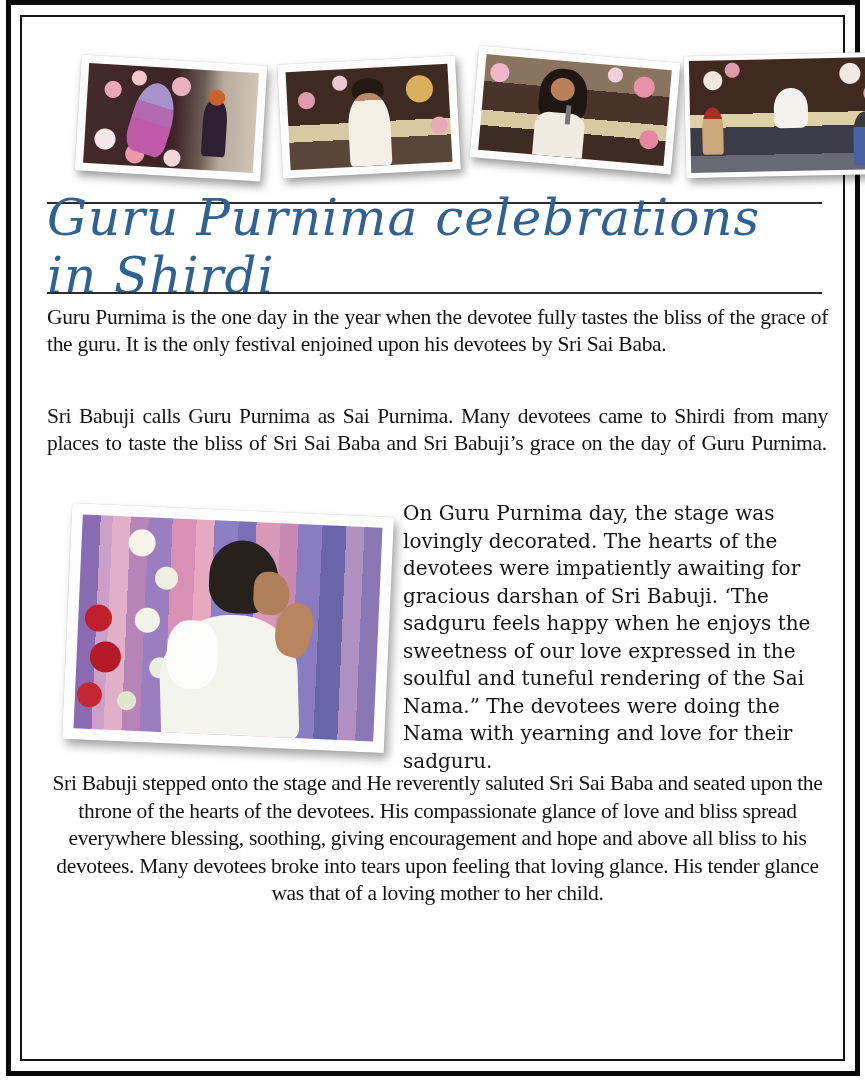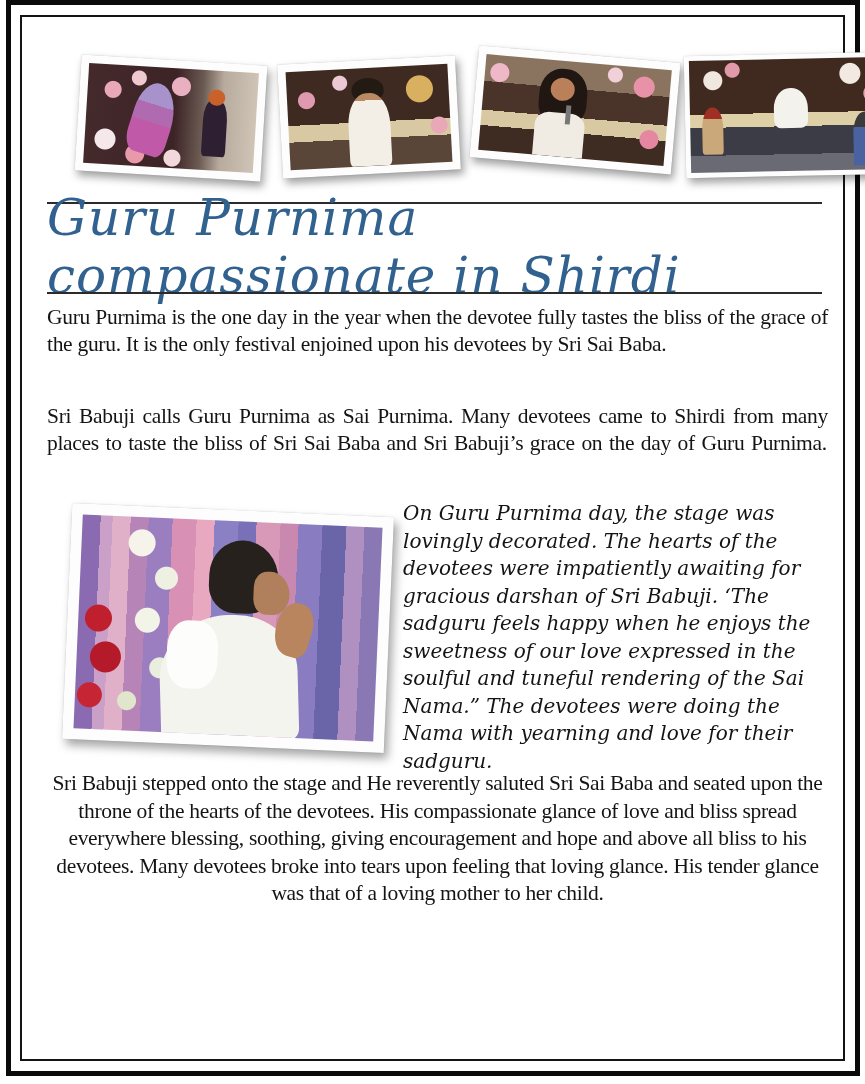--- a/index.html
+++ b/index.html
@@ -81,21 +81,21 @@
             font-size:50px;color:#31618f;letter-spacing:1px;}
 
   
   .para{position:absolute;left:47px;width:781px;margin:0;color:#141414;}
   .cond{font-family:"Liberation Serif",serif;font-size:21.5px;line-height:27px;letter-spacing:-0.3px;}
   .p1{top:304px;text-align:justify;}
   .p2{top:403px;text-align:justify;word-spacing:1.5px;}
   .p4{top:770px;text-align:center;line-height:27.5px;}
 
   .wrap-block{position:absolute;left:47px;top:500px;width:781px;
-              font-family:"DejaVu Serif",serif;font-size:20px;line-height:27.5px;color:#141414;font-style:italic;}
+              font-family:"DejaVu Serif",serif;font-size:20px;line-height:27.5px;color:#141414;}
   .inline-snapshot{position:relative;float:left;width:300px;height:214px;padding:11px;
             background:#fdfdfd;box-sizing:content-box;transform:rotate(2.5deg);
             box-shadow:4px 6px 10px rgba(0,0,0,0.35),0 0 1px rgba(0,0,0,0.25);
             margin:10px 14px 6px 20px;}
   .wrap-block p{margin:0;}
 
   .sceneP{background:linear-gradient(90deg,
     #8a6ab0 0 6%, #caa0c8 6% 10%, #e0b0c8 10% 16%, #b784b8 16% 22%,
     #9a7ec0 22% 30%, #d890b4 30% 38%, #e8a8c0 38% 44%, #8c80c4 44% 52%,
     #7a70b8 52% 58%, #d898b8 58% 66%, #c888b0 66% 72%, #8a7cc0 72% 80%,
@@ -150,21 +150,21 @@
 
   <figure class="snapshot snap4" aria-label="Devotee dressed in white as Sai Baba seated on stage with devotees at the sides">
     <div class="photo scene4">
       <div class="s4-baba"></div>
       <div class="s4-left"></div>
       <div class="s4-right"></div>
     </div>
   </figure>
 
   <div class="rule rule-top"></div>
-  <h1 class="headline">Guru Purnima compassionate in Shirdi</h1>
+  <h1 class="headline">Guru Purnima celebrations in Shirdi</h1>
   <div class="rule rule-bottom"></div>
 
   <p class="para cond p2">Sri Babuji calls Guru Purnima as Sai Purnima. Many devotees came to Shirdi from many places to taste the bliss of Sri Sai Baba and Sri Babuji’s grace on the day of Guru Purnima.</p>
   <p class="para cond p1">Guru Purnima is the one day in the year when the devotee fully tastes the bliss of the grace of the guru. It is the only festival enjoined upon his devotees by Sri Sai Baba.</p>
 
   <div class="wrap-block">
     <figure class="inline-snapshot" aria-label="Man in white with palms joined in namaste before a striped curtain with lilies and red anthuriums">
       <div class="photo sceneP">
         <div class="mp-flowers"></div>
         <div class="mp-shirt"></div>

